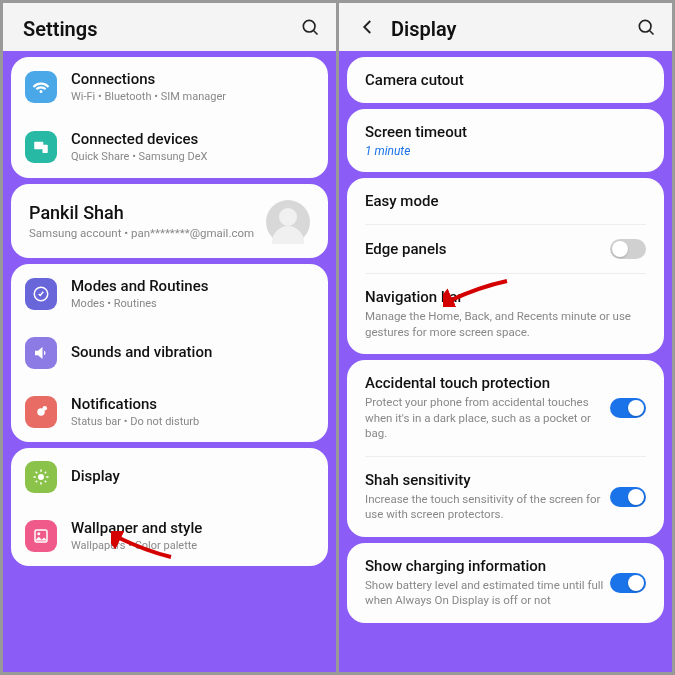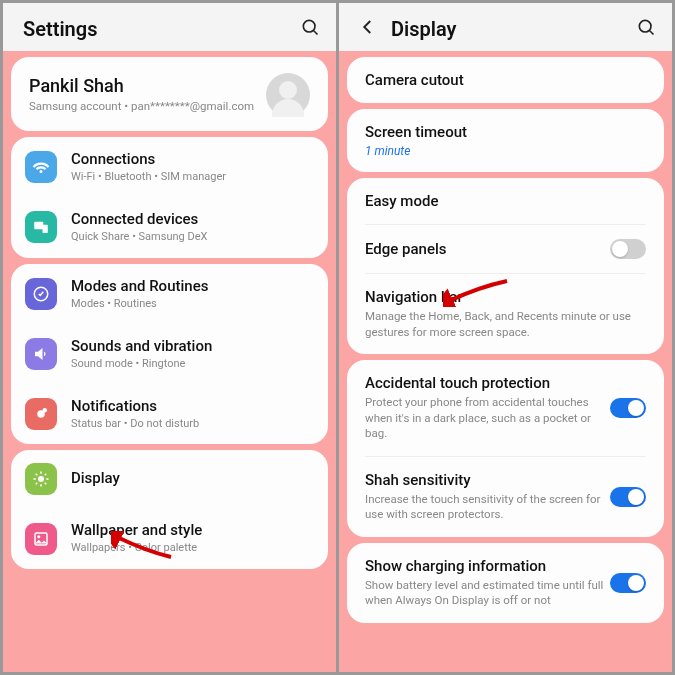--- a/index.html
+++ b/index.html
@@ -8,21 +8,21 @@
     background: #999;
     width: 675px;
     height: 675px;
     overflow: hidden;
     display: flex;
     padding: 3px;
     gap: 3px;
   }
   .pane {
     flex: 1;
-    background: #fca5a5;
+    background: #8b5cf6;
     overflow: hidden;
     position: relative;
   }
   .header {
     display: flex;
     align-items: center;
     padding: 14px 16px 10px 20px;
     background: #f4f4f4;
   }
   .header .back {
@@ -184,77 +184,76 @@
     <div class="title">Settings</div>
     <div class="search">
       <svg width="20" height="20" viewBox="0 0 24 24" fill="none" stroke="#222" stroke-width="2">
           <circle cx="11" cy="11" r="7"></circle>
           <line x1="21" y1="21" x2="16.5" y2="16.5"></line>
         </svg>
     </div>
   </div>
 
   <div class="group">
+    <div class="item">
+      <div class="icon-sq c-blue">
+          <svg viewBox="0 0 24 24">
+            <path d="M12 20a2 2 0 100-4 2 2 0 000 4zm0-14C7 6 3 8 1 11l2 2c2-2 5-4 9-4s7 2 9 4l2-2c-2-3-6-5-11-5zm0 5c-3 0-5 1-7 3l2 2c1-1 3-2 5-2s4 1 5 2l2-2c-2-2-4-3-7-3z"></path>
+          </svg>
+        </div>
+      <div class="txt">
+        <div class="lbl">Connections</div>
+        <div class="sub">Wi-Fi  •  Bluetooth  •  SIM manager</div>
+      </div>
+    </div>
+    <div class="item">
+      <div class="icon-sq c-teal">
+          <svg viewBox="0 0 24 24">
+            <rect x="3" y="5" width="12" height="10" rx="1"></rect>
+            <rect x="14" y="9" width="7" height="11" rx="1"></rect>
+          </svg>
+        </div>
+      <div class="txt">
+        <div class="lbl">Connected devices</div>
+        <div class="sub">Quick Share  •  Samsung DeX</div>
+      </div>
+    </div>
+  </div>
+
+  <div class="group">
     <div class="account">
       <div class="txt">
         <div class="name">Pankil Shah</div>
         <div class="sub">Samsung account  •  pan********@gmail.com</div>
       </div>
       <div class="avatar"></div>
     </div>
   </div>
 
   <div class="group">
     <div class="item">
-      <div class="icon-sq c-blue">
-          <svg viewBox="0 0 24 24">
-            <path d="M12 20a2 2 0 100-4 2 2 0 000 4zm0-14C7 6 3 8 1 11l2 2c2-2 5-4 9-4s7 2 9 4l2-2c-2-3-6-5-11-5zm0 5c-3 0-5 1-7 3l2 2c1-1 3-2 5-2s4 1 5 2l2-2c-2-2-4-3-7-3z"></path>
-          </svg>
-        </div>
-      <div class="txt">
-        <div class="lbl">Connections</div>
-        <div class="sub">Wi-Fi  •  Bluetooth  •  SIM manager</div>
-      </div>
-    </div>
-    <div class="item">
-      <div class="icon-sq c-teal">
-          <svg viewBox="0 0 24 24">
-            <rect x="3" y="5" width="12" height="10" rx="1"></rect>
-            <rect x="14" y="9" width="7" height="11" rx="1"></rect>
-          </svg>
-        </div>
-      <div class="txt">
-        <div class="lbl">Connected devices</div>
-        <div class="sub">Quick Share  •  Samsung DeX</div>
-      </div>
-    </div>
-  </div>
-
-  <div class="group">
-    <div class="item">
       <div class="icon-sq c-purp">
           <svg viewBox="0 0 24 24">
             <circle cx="12" cy="12" r="9" fill="none" stroke="#fff" stroke-width="2"></circle>
             <path d="M9 12l2 2 4-5" stroke="#fff" stroke-width="2" fill="none"></path>
           </svg>
         </div>
       <div class="txt">
         <div class="lbl">Modes and Routines</div>
         <div class="sub">Modes  •  Routines</div>
       </div>
     </div>
     <div class="item">
       <div class="icon-sq c-purp2">
           <svg viewBox="0 0 24 24">
             <path d="M4 9v6h4l6 5V4L8 9H4zm14 3a3 3 0 00-2-3v6a3 3 0 002-3z"></path>
           </svg>
         </div>
       <div class="txt">
         <div class="lbl">Sounds and vibration</div>
-        <div class="sub">Sound mode  •  Ringtone</div>
       </div>
     </div>
     <div class="item">
       <div class="icon-sq c-red">
           <svg viewBox="0 0 24 24">
             <circle cx="12" cy="12" r="5"></circle>
             <circle cx="17" cy="7" r="3" fill="#fff"></circle>
           </svg>
         </div>
       <div class="txt">

